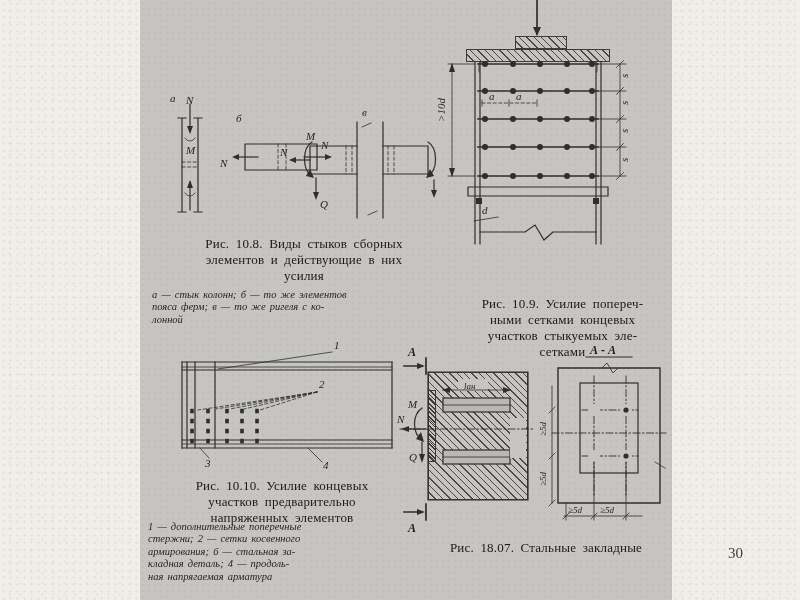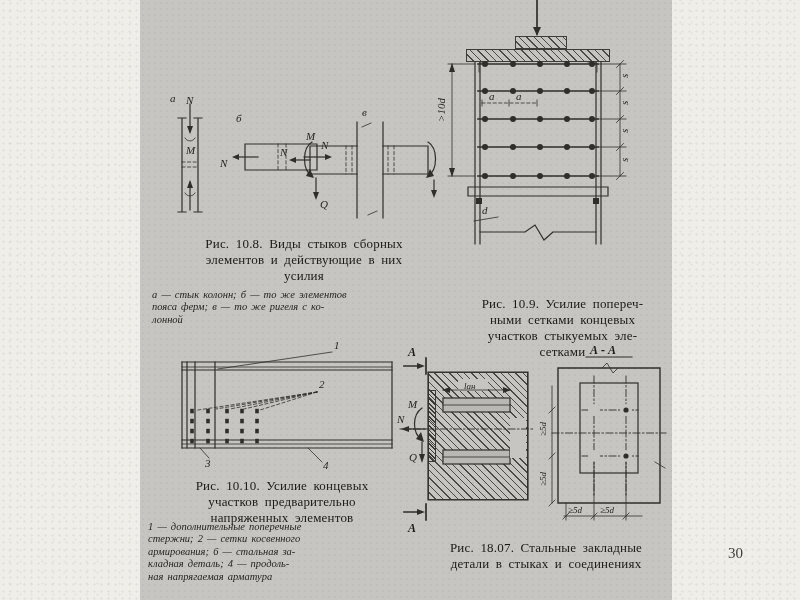--- a/index.html
+++ b/index.html
@@ -293,17 +293,16 @@
   <div class="abs leg" style="left:8px;top:521px;width:262px;">
     <div>1 — дополнительные поперечные</div>
     <div>стержни; 2 — сетки косвенного</div>
     <div>армирования; 6 — стальная за-</div>
     <div>кладная деталь; 4 — продоль-</div>
     <div>ная напрягаемая арматура</div>
   </div>
 
   <div class="abs cap" style="left:262px;top:540px;width:288px;">
     <div>Рис. 18.07. Стальные закладные</div>
-    <div>детали в стыках и соединениях</div>
   </div>
 </div>
 
 <div class="page-num">30</div>
 
 </body></html>

